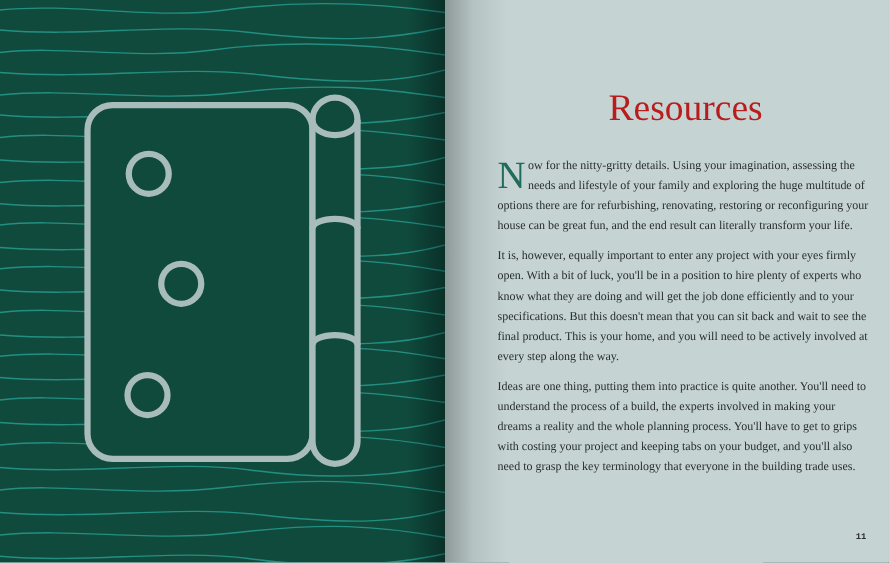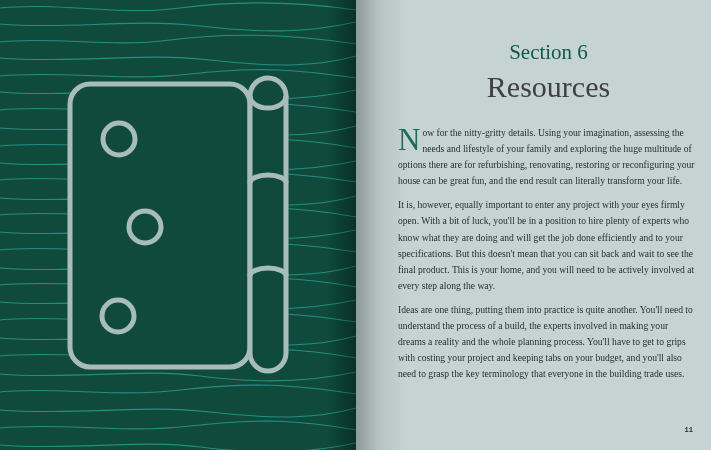--- a/index.html
+++ b/index.html
@@ -60,21 +60,21 @@
       box-sizing: border-box;
     }
     .page-title {
       position: absolute;
       left: 0;
       width: 355px;
       top: 70px;
       text-align: center;
       font-family: "Liberation Serif", "DejaVu Serif", serif;
       font-size: 30px;
-      color: #404040;
+      color: #b91c1c;
       padding-left: 30px;
       box-sizing: border-box;
     }
     .body-text {
       position: absolute;
       left: 42px;
       top: 125px;
       width: 300px;
       font-family: "Liberation Serif", "DejaVu Serif", serif;
       font-size: 9.6px;
@@ -150,21 +150,20 @@
         <path d="M250 276 A18 8 0 0 1 286 276"></path>
       </g>
     </svg>
 
     <div class="spine-shadow"></div>
   </div>
 
   <div class="right-page">
     <div class="spine-shadow"></div>
 
-    <div class="section-label">Section 6</div>
     <div class="page-title">Resources</div>
 
     <div class="body-text">
       <p><span class="drop-cap">N</span><span>ow for the nitty-gritty details. Using your imagination, assessing the needs and lifestyle of your family and exploring the huge multitude of options there are for refurbishing, renovating, restoring or reconfiguring your house can be great fun, and the end result can literally transform your life.</span></p>
       <p>It is, however, equally important to enter any project with your eyes firmly open. With a bit of luck, you'll be in a position to hire plenty of experts who know what they are doing and will get the job done efficiently and to your specifications. But this doesn't mean that you can sit back and wait to see the final product. This is your home, and you will need to be actively involved at every step along the way.</p>
       <p>Ideas are one thing, putting them into practice is quite another. You'll need to understand the process of a build, the experts involved in making your dreams a reality and the whole planning process. You'll have to get to grips with costing your project and keeping tabs on your budget, and you'll also need to grasp the key terminology that everyone in the building trade uses.</p>
     </div>
 
     <div class="page-number">11</div>
   </div>

